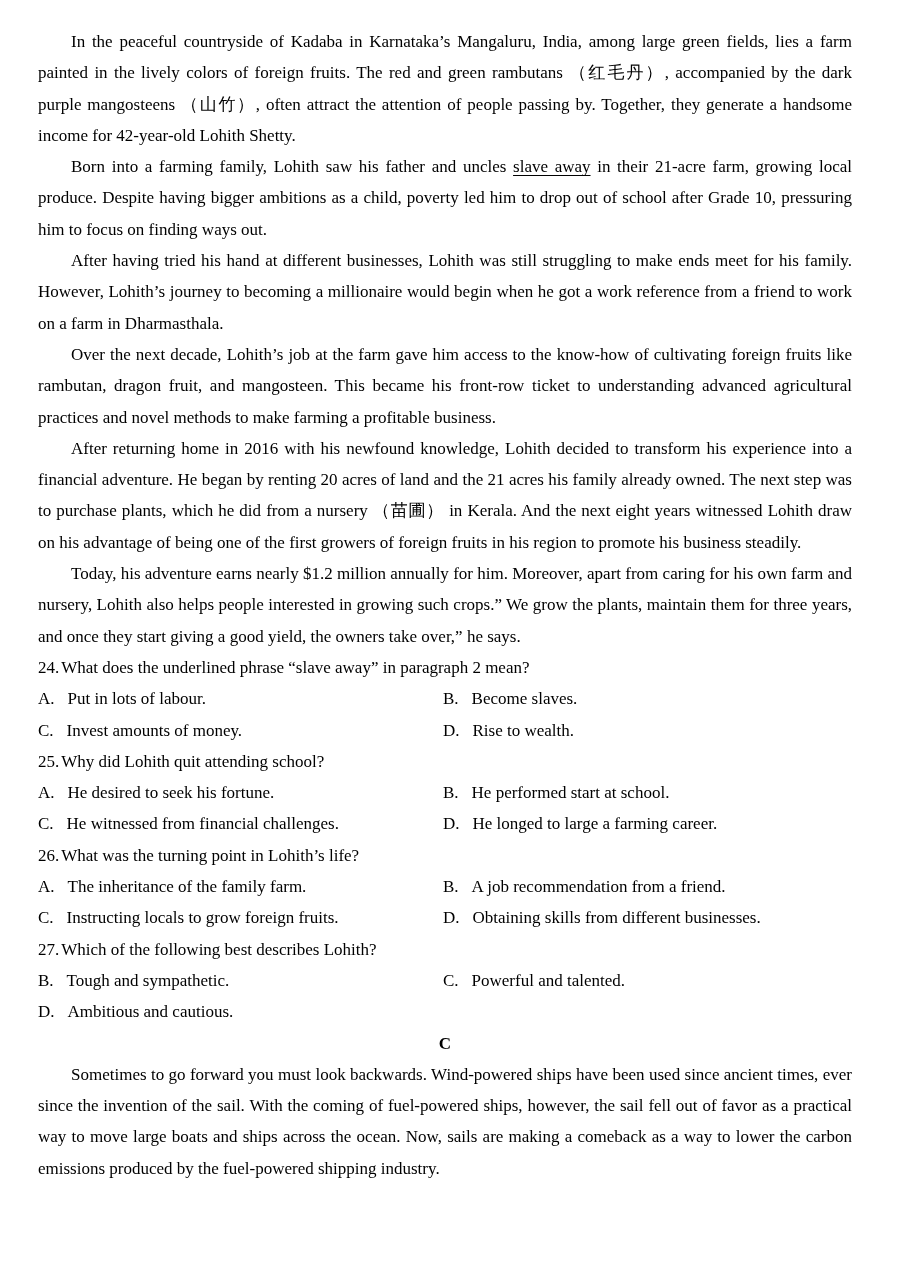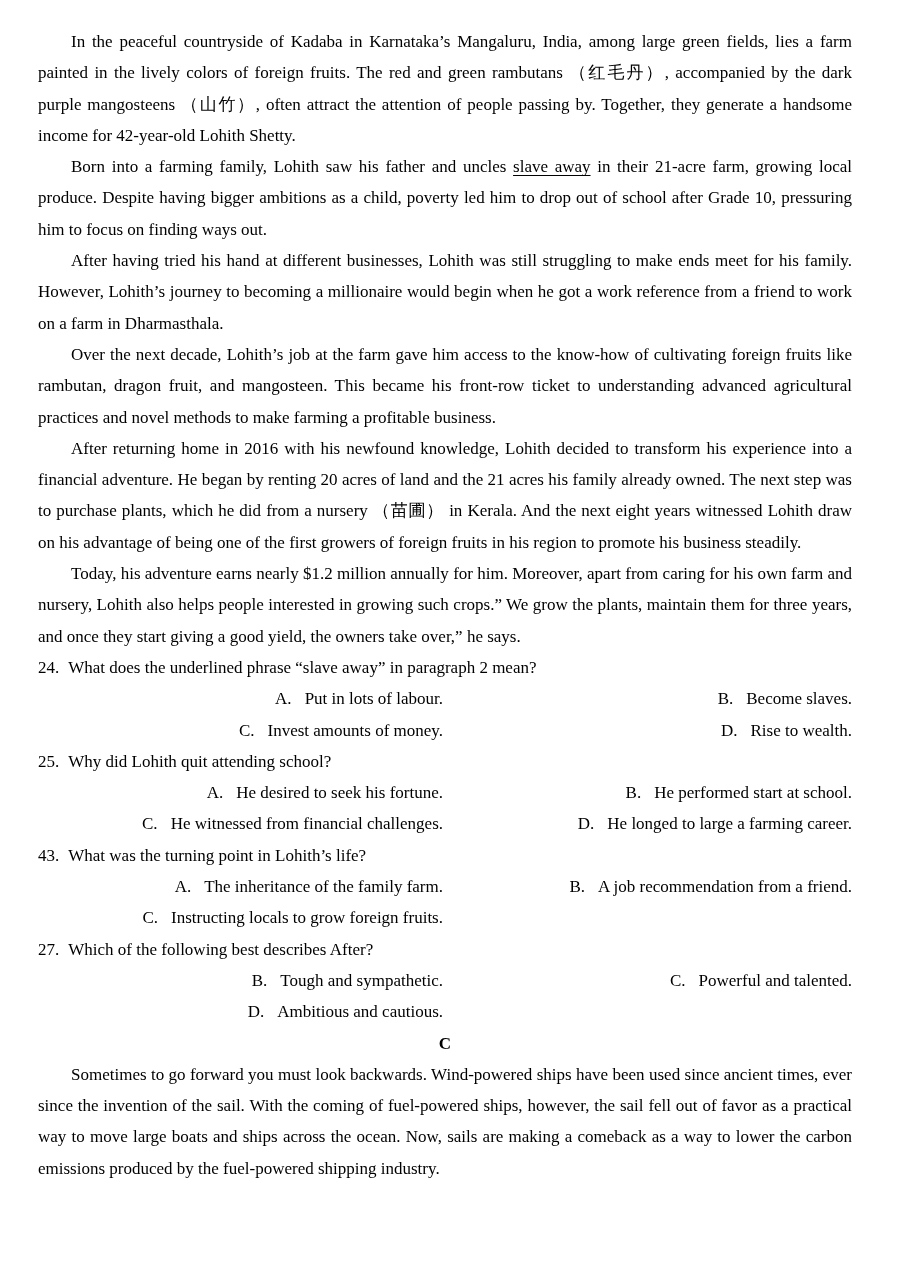--- a/index.html
+++ b/index.html
@@ -16,26 +16,26 @@
   .page { padding: 26px 48px 0 38px; }
   .para {
     text-align: justify;
     text-indent: 33px;
   }
   .underline {
     text-decoration: underline;
     text-underline-offset: 3px;
   }
   .q-line { text-align: left; }
-  .q-num { display: inline-block; margin-right: 9px; }
+  .q-num { display: inline-block; margin-right: 2px; }
   .opts {
     display: grid;
     grid-template-columns: 405px 1fr;
   }
-  .opt { text-align: right; white-space: nowrap; }
+  .opt { text-align: left; white-space: nowrap; }
   .opt-label { display: inline-block; margin-right: 13px; }
   .section-header {
     text-align: center;
     font-weight: 700;
   }
 </style>
 </head>
 <body>
 
 <div class="page">
@@ -66,30 +66,31 @@
     <p class="q-line"><span class="q-num">25.</span><span>Why did Lohith quit attending school?</span></p>
     <div class="opts">
       <p class="opt"><span class="opt-label">A.</span><span>He desired to seek his fortune.</span></p>
       <p class="opt"><span class="opt-label">B.</span><span>He performed start at school.</span></p>
       <p class="opt"><span class="opt-label">C.</span><span>He witnessed from financial challenges.</span></p>
       <p class="opt"><span class="opt-label">D.</span><span>He longed to large a farming career.</span></p>
     </div>
   </div>
 
   <div>
-    <p class="q-line"><span class="q-num">43.</span><span>What was the turning point in Lohith’s life?</span></p>
+    <p class="q-line"><span class="q-num">26.</span><span>What was the turning point in Lohith’s life?</span></p>
     <div class="opts">
       <p class="opt"><span class="opt-label">A.</span><span>The inheritance of the family farm.</span></p>
       <p class="opt"><span class="opt-label">B.</span><span>A job recommendation from a friend.</span></p>
       <p class="opt"><span class="opt-label">C.</span><span>Instructing locals to grow foreign fruits.</span></p>
+      <p class="opt"><span class="opt-label">D.</span><span>Obtaining skills from different businesses.</span></p>
     </div>
   </div>
 
   <div>
-    <p class="q-line"><span class="q-num">27.</span><span>Which of the following best describes After?</span></p>
+    <p class="q-line"><span class="q-num">27.</span><span>Which of the following best describes Lohith?</span></p>
     <div class="opts">
       <p class="opt"><span class="opt-label">B.</span><span>Tough and sympathetic.</span></p>
       <p class="opt"><span class="opt-label">C.</span><span>Powerful and talented.</span></p>
       <p class="opt"><span class="opt-label">D.</span><span>Ambitious and cautious.</span></p>
     </div>
   </div>
 
   <p class="section-header">C</p>
 
   <p class="para">Sometimes to go forward you must look backwards. Wind-powered ships have been used since ancient times, ever since the invention of the sail. With the coming of fuel-powered ships, however, the sail fell out of favor as a practical way to move large boats and ships across the ocean. Now, sails are making a comeback as a way to lower the carbon emissions produced by the fuel-powered shipping industry.</p>

